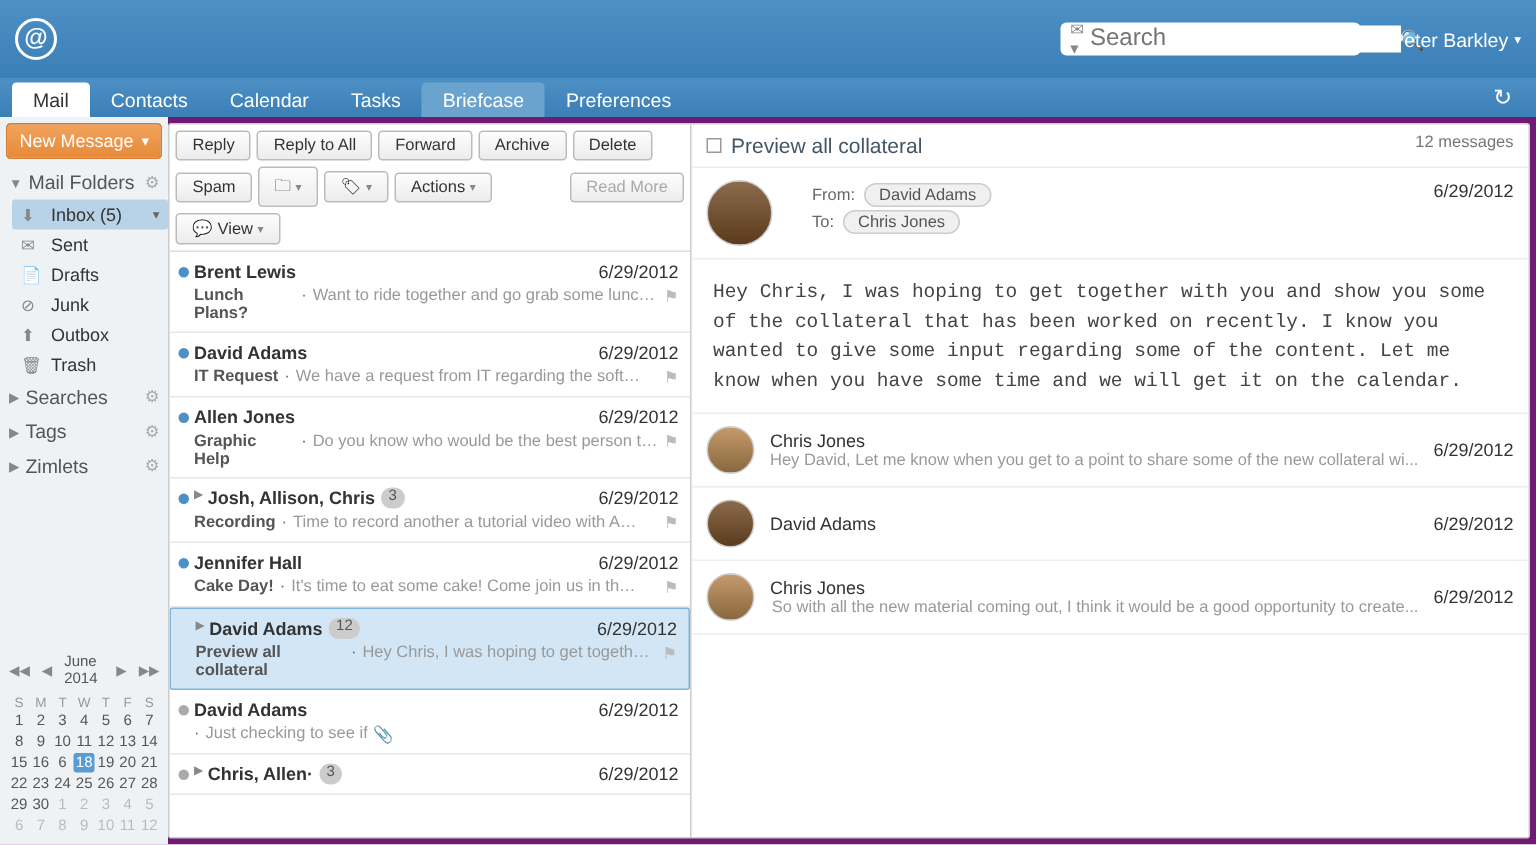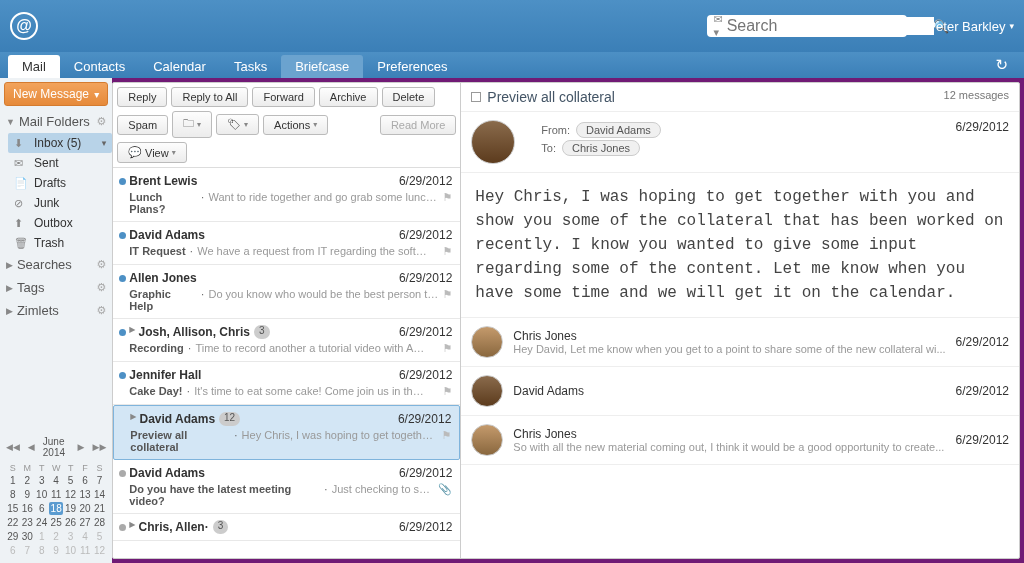--- a/index.html
+++ b/index.html
@@ -67,25 +67,25 @@
 .rd-subj .box { width: 10px; height: 10px; border: 1px solid #999; }
 .rd-count { margin-left: auto; color: #777; font-size: 11px; }
 .rd-meta { padding: 8px 10px; display: flex; gap: 10px; border-bottom: 1px solid #eee; }
 .avatar { width: 44px; height: 44px; border-radius: 50%; background: linear-gradient(#8a6b4c, #5c3b1d); border: 1px solid #ccc; }
 .avatar.sm { width: 32px; height: 32px; }
 .avatar.b { background: linear-gradient(#c49a6c, #89673e); }
 .meta-lines { font-size: 11px; color: #666; }
 .meta-lines div { margin: 2px 16px; display: flex; align-items: center; gap: 6px; }
 .chip { background: #f0f0f0; border: 1px solid #ccc; border-radius: 10px; padding: 1px 9px; font-size: 11px; color: #555; display: inline-block; }
 .rd-date { margin-left: auto; font-size: 12px; color: #333; }
-.rd-body { padding: 12px 14px; font-family: "Courier New", monospace; font-size: 16px; color: #444; line-height: 1.5; border-bottom: 1px solid #eee; }
+.rd-body { padding: 12px 14px; font-family: "Courier New", monospace; font-size: 13px; color: #444; line-height: 1.5; border-bottom: 1px solid #eee; }
 .thread-item { display: flex; padding: 8px 10px; gap: 10px; border-bottom: 1px solid #eee; align-items: center; }
 .th-main { flex: 1; overflow: hidden; }
 .th-from { font-size: 12px; color: #333; }
-.th-prev { font-size: 11px; color: #999; white-space: nowrap; overflow: hidden; text-overflow: ellipsis; }
+.th-prev { font-size: 11px; color: #999; white-space: nowrap; overflow: hidden; text-overflow: ellipsis; text-align: right; }
 .th-date { font-size: 12px; color: #333; }
 </style>
 </head>
 <body>
 
 <div class="top-bar">
   <div class="logo">
     <span class="at">@</span>
   </div>
   <div class="top-spacer"></div>
@@ -311,21 +311,21 @@
               <span class="date">6/29/2012</span>
             </div>
             <div class="row2"><span class="subj">Preview all collateral</span> · <span class="prev">Hey Chris, I was hoping to get together with</span><span class="flag ">⚑</span></div>
           </div>
           <div class="conv">
             <span class="dot gray"></span>
             <div class="row1">
               <span class="from">David Adams</span>
               <span class="date">6/29/2012</span>
             </div>
-            <div class="row2"><span class="subj">Do you have the latest meeting video?</span> · <span class="prev">Just checking to see if</span><span class="clip">📎</span></div>
+            <div class="row2"> · <span class="prev">Just checking to see if</span><span class="clip">📎</span></div>
           </div>
           <div class="conv">
             <span class="dot gray"></span>
             <div class="row1">
               <span class="tri">▶</span>
               <span class="from">Chris, Allen·</span>
               <span class="cnt">3</span>
               <span class="date">6/29/2012</span>
             </div>
           </div>

